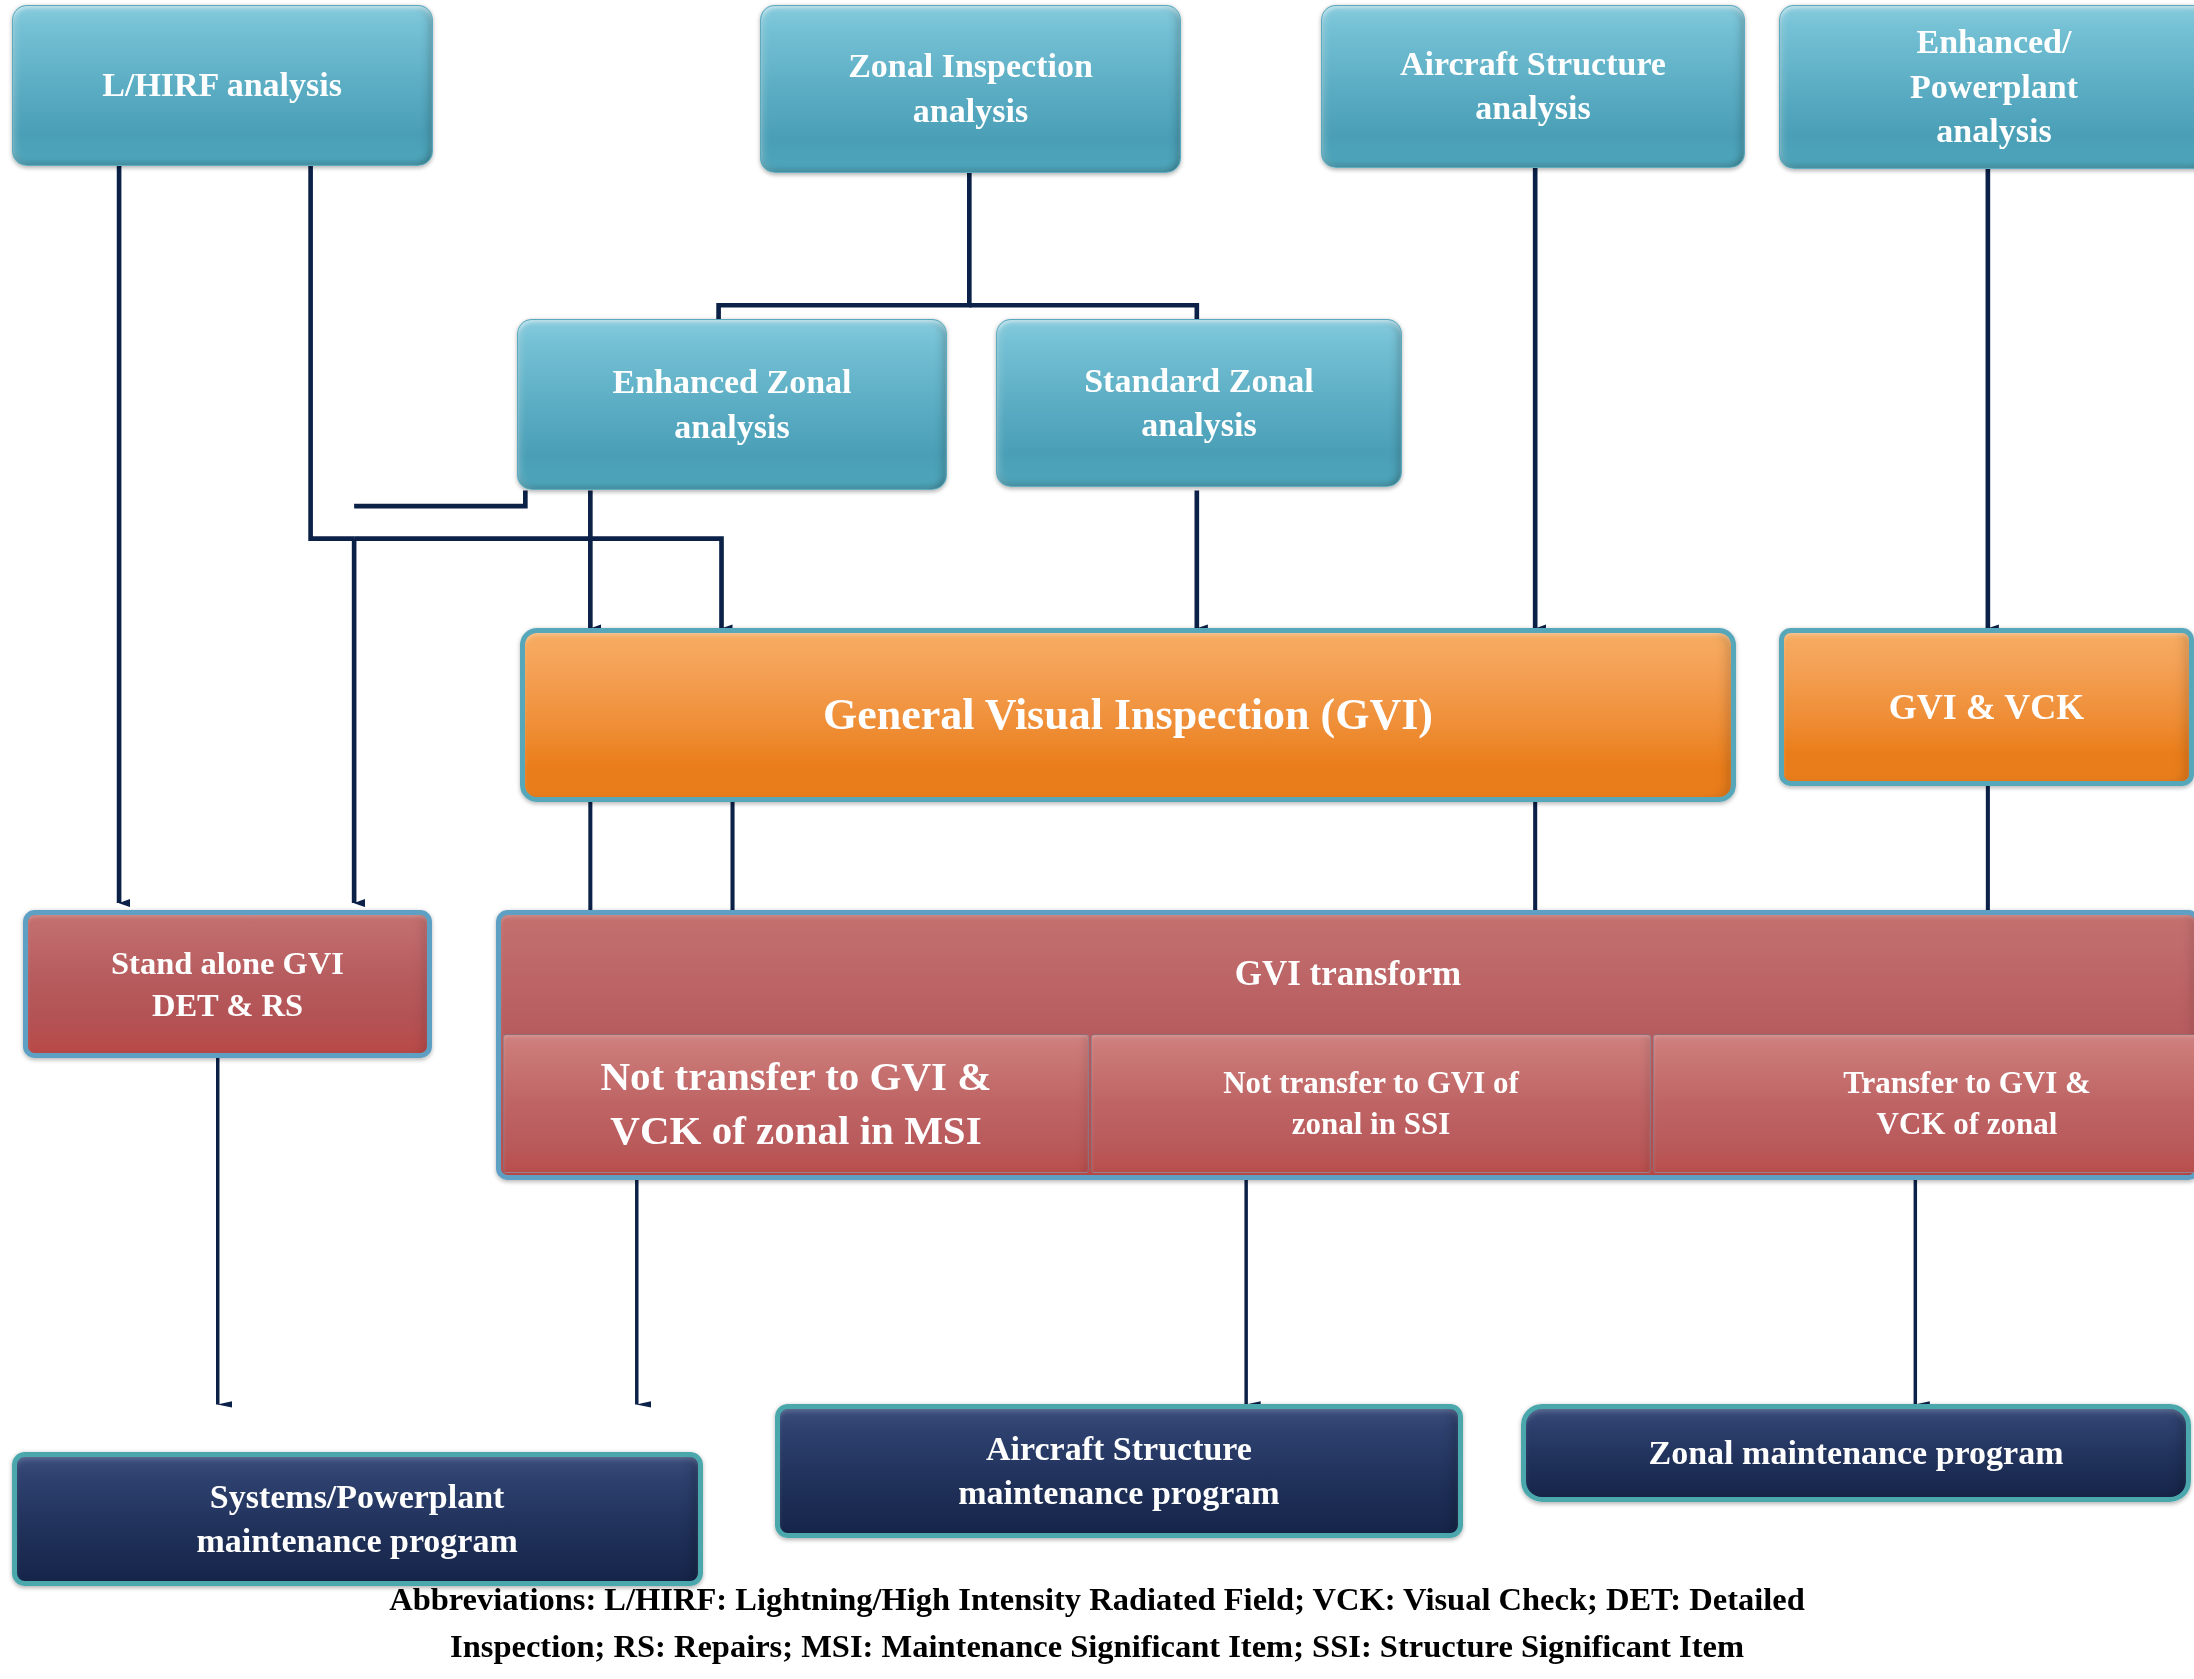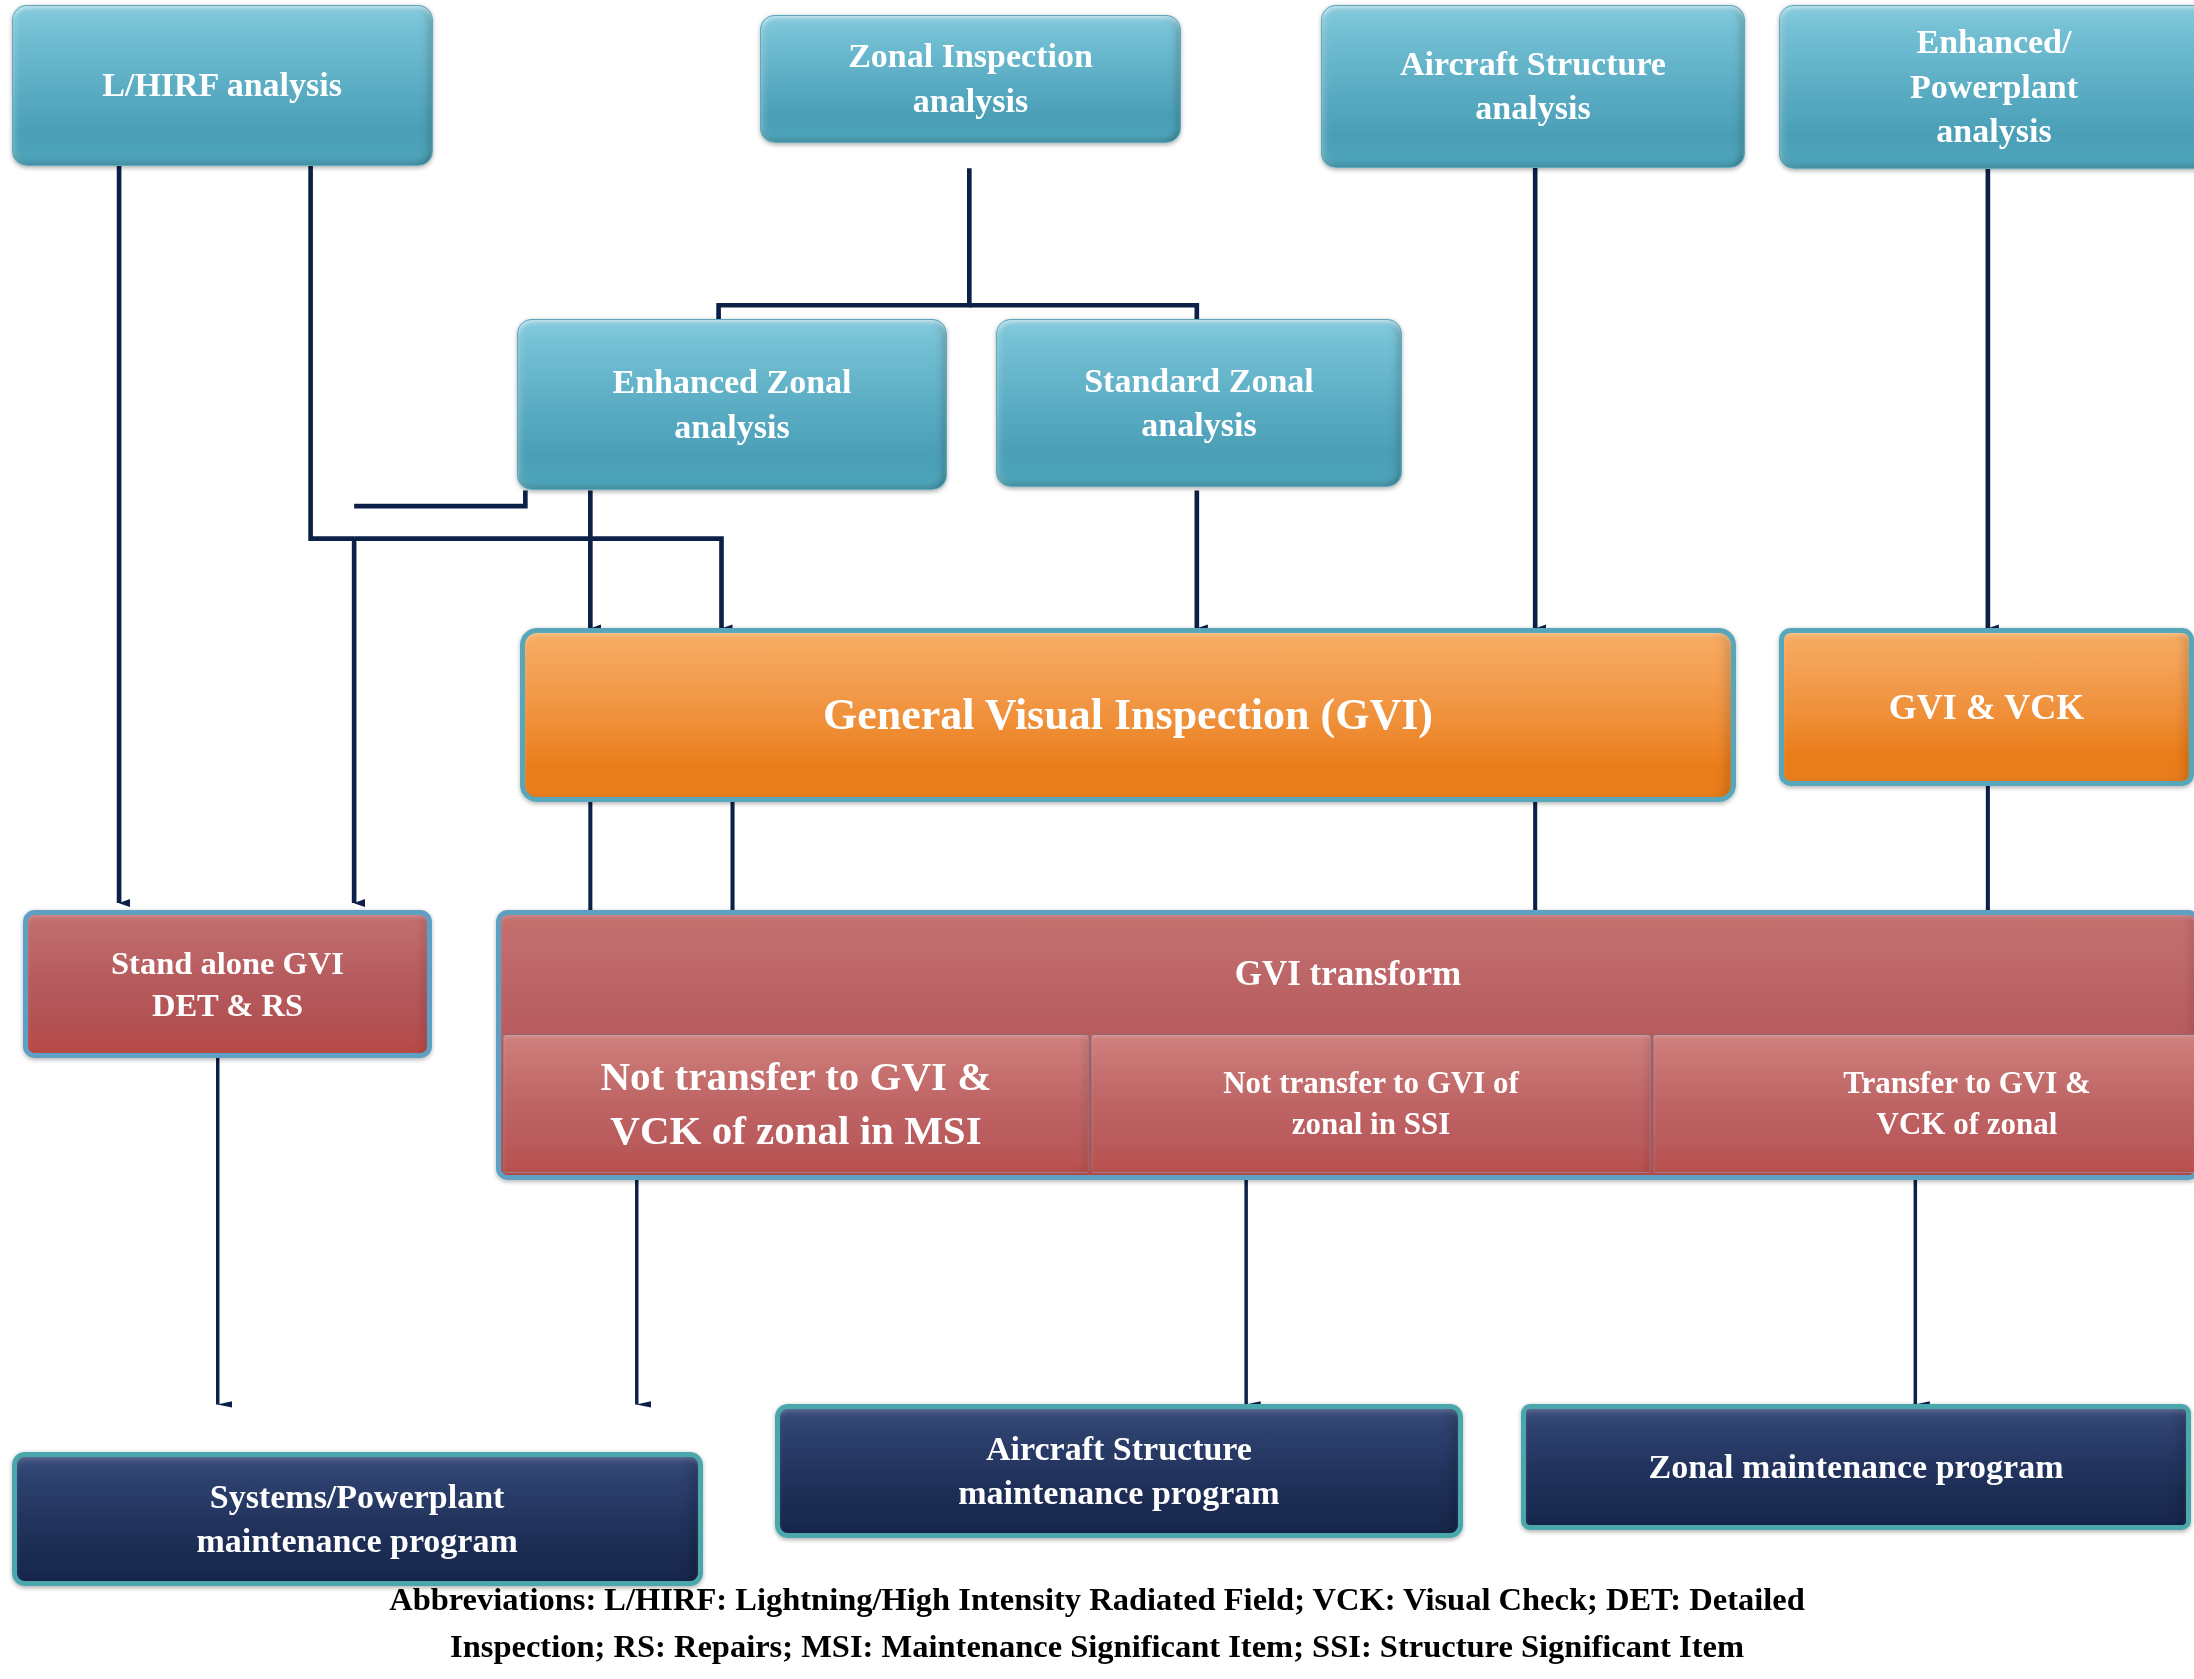--- a/index.html
+++ b/index.html
@@ -109,21 +109,21 @@
       <path d="M2147,2026 L2147,2420" marker-end="url(#ahS)" stroke-width="6"></path>
 
       <path d="M3300,2026 L3300,2420" marker-end="url(#ahS)" stroke-width="6"></path>
     </g>
   </svg>
 
   <div class="node teal" style="left:11.6px;top:4.6px;width:421px;height:161px;font-size:34px;">
     <span>L/HIRF analysis</span>
   </div>
 
-  <div class="node teal" style="left:760px;top:4.6px;width:421px;height:128px;font-size:34px;white-space:pre-line;margin-top:10px;">
+  <div class="node teal" style="left:760px;top:4.6px;width:421px;height:168px;font-size:34px;white-space:pre-line;">
     <span>Zonal Inspection
 analysis</span>
   </div>
 
   <div class="node teal" style="left:1321px;top:4.6px;width:424px;height:163px;font-size:34px;white-space:pre-line;">
     <span>Aircraft Structure
 analysis</span>
   </div>
 
   <div class="node teal" style="left:1779px;top:4.6px;width:430px;height:164px;font-size:34px;white-space:pre-line;">
@@ -178,21 +178,21 @@
   <div class="node navy" style="left:11.6px;top:1404px;width:691px;height:134px;font-size:34px;white-space:pre-line;border-radius:12.8px;margin-top:48px;">
     <span>Systems/Powerplant
 maintenance program</span>
   </div>
 
   <div class="node navy" style="left:775px;top:1404px;width:688px;height:134px;font-size:34px;white-space:pre-line;border-radius:12.8px;">
     <span>Aircraft Structure
 maintenance program</span>
   </div>
 
-  <div class="node navy" style="left:1521px;top:1404px;width:670px;height:126px;font-size:34px;border-radius:9px;">
+  <div class="node navy" style="left:1521px;top:1404px;width:670px;height:98px;font-size:34px;border-radius:21px;">
     <span>Zonal maintenance program</span>
   </div>
 
   <div class="footer" style="top:1576px;font-size:32.5px;">
     <div>Abbreviations: L/HIRF: Lightning/High Intensity Radiated Field; VCK: Visual Check; DET: Detailed</div>
     <div>Inspection; RS: Repairs; MSI: Maintenance Significant Item; SSI: Structure Significant Item</div>
   </div>
 
 </div>
 

